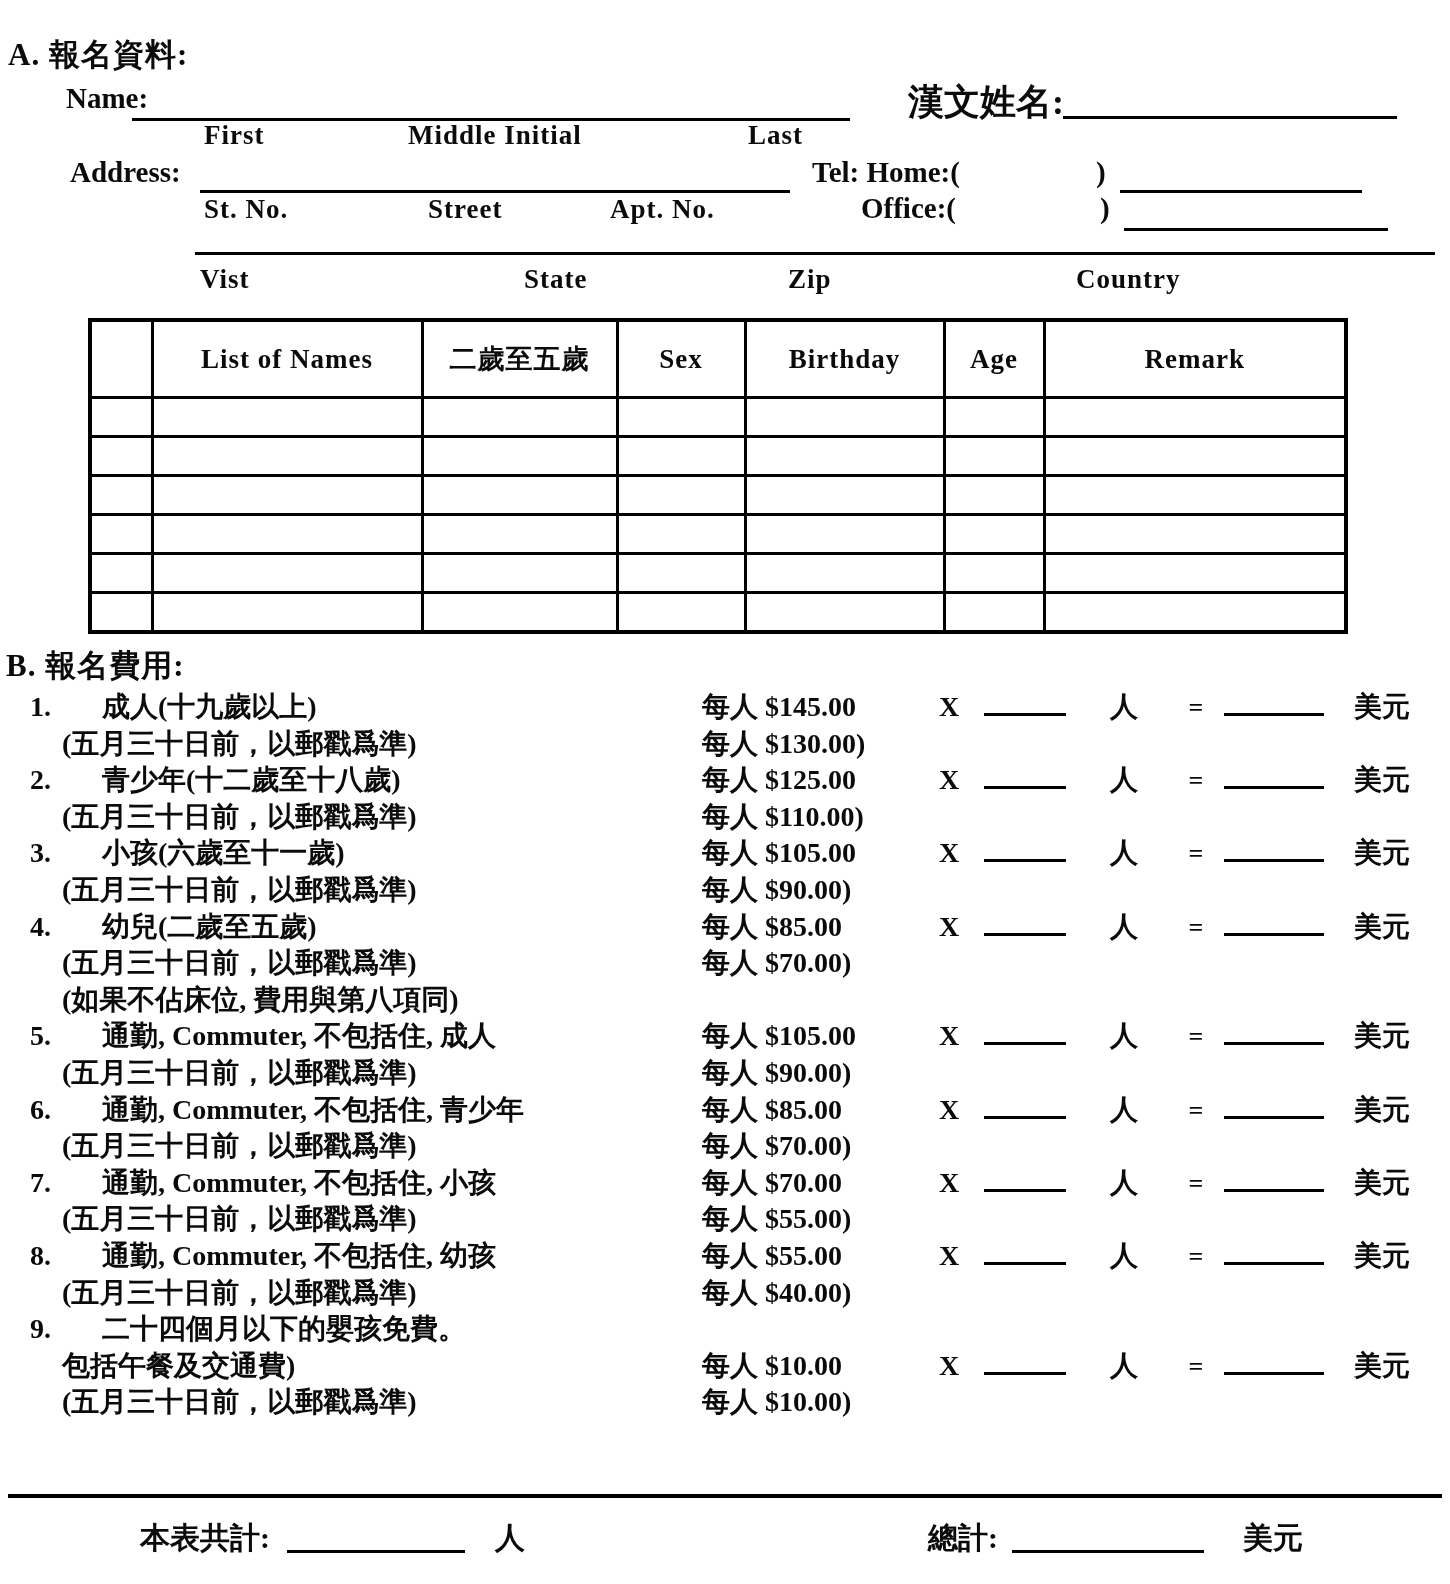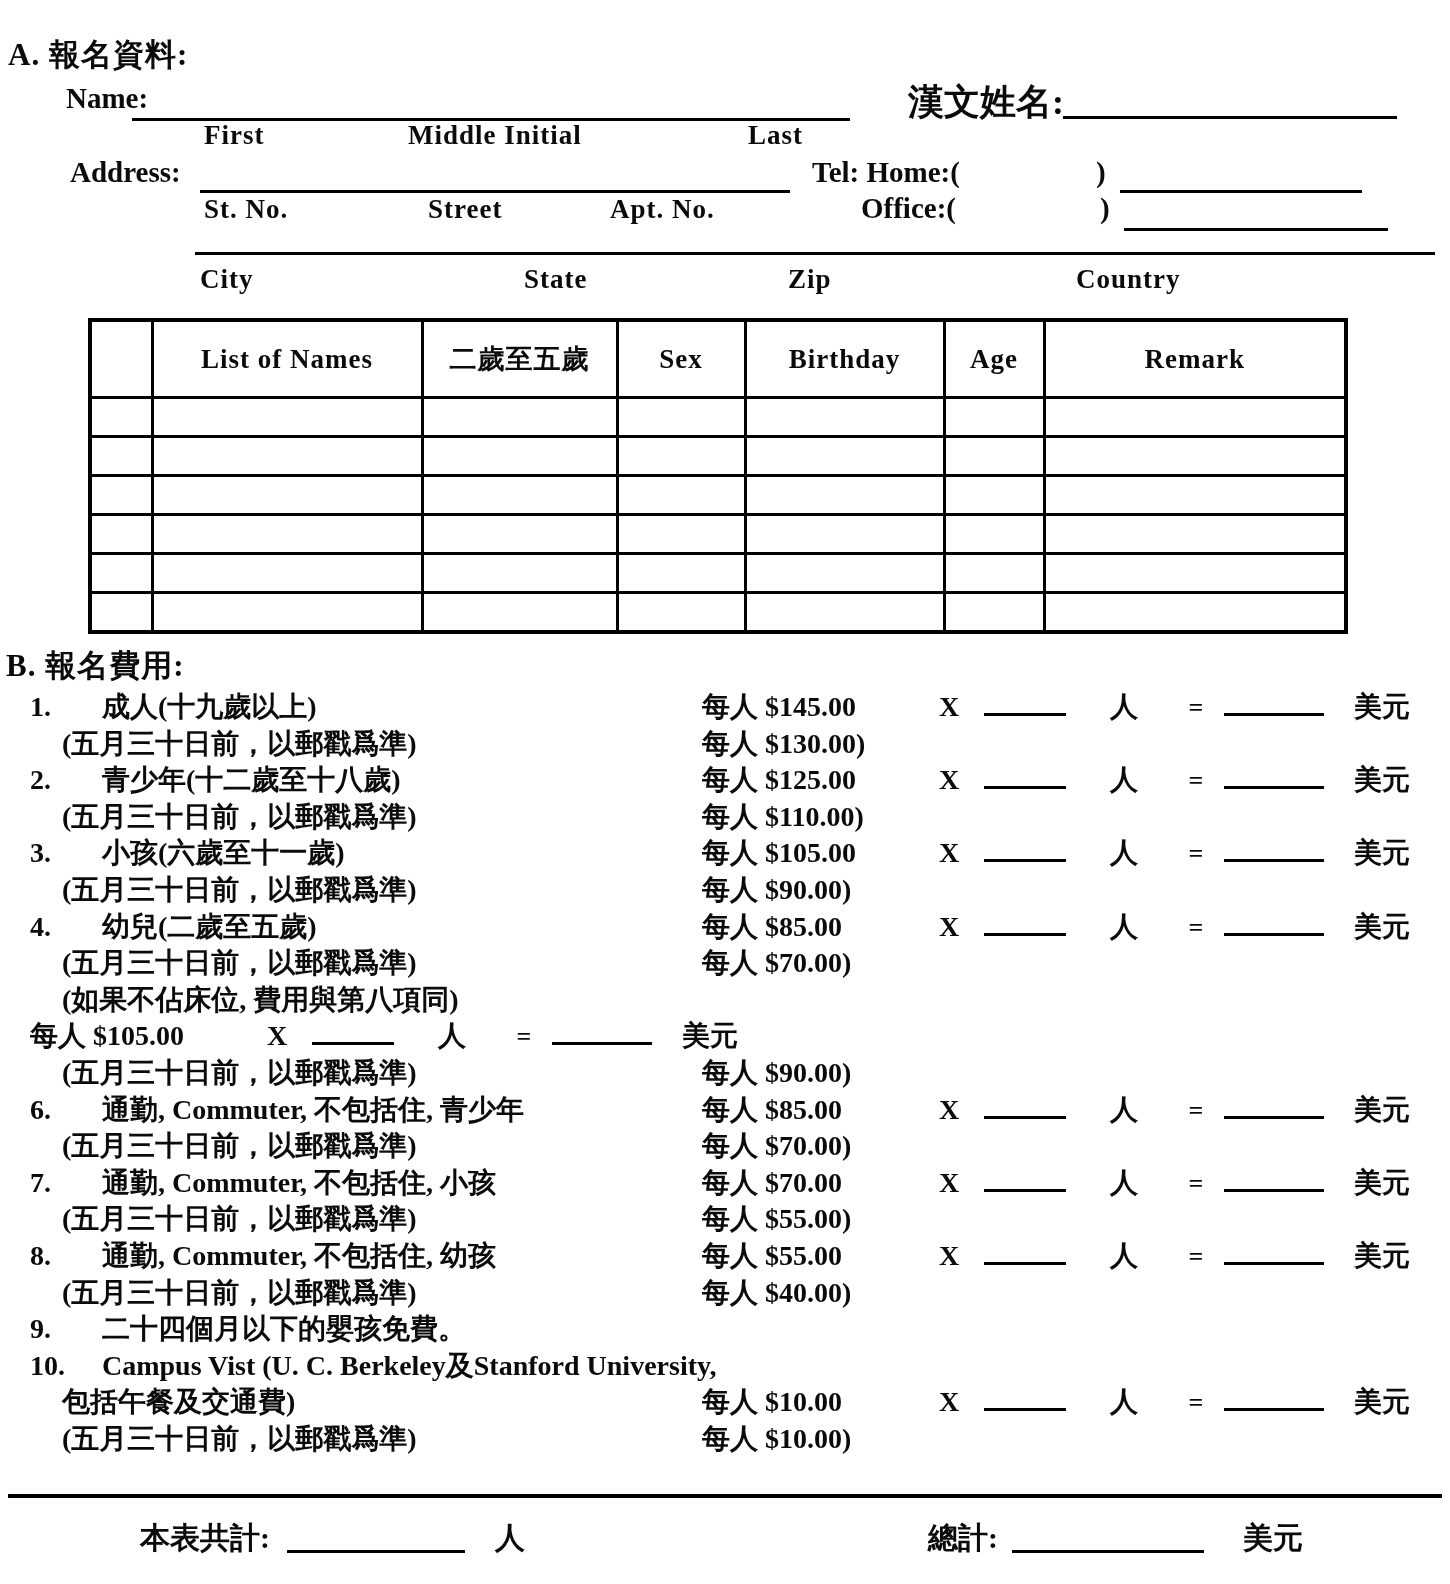--- a/index.html
+++ b/index.html
@@ -63,21 +63,21 @@
 
   <span class="abs sub" style="left:204px;top:194px;">St. No.</span>
   <span class="abs sub" style="left:428px;top:194px;">Street</span>
   <span class="abs sub" style="left:610px;top:194px;">Apt. No.</span>
   <span class="abs lbl" style="left:861px;top:192px;">Office:(</span>
   <span class="abs" style="left:990px;top:192px;width:110px;height:34px;"></span>
   <span class="abs lbl" style="left:1100px;top:192px;">)</span>
   <span class="blank" style="left:1124px;top:198px;width:264px;"></span>
 
   <span class="blank" style="left:195px;top:222px;width:1240px;"></span>
-  <span class="abs sub" style="left:200px;top:264px;">City</span>
+  <span class="abs sub" style="left:200px;top:264px;">Vist</span>
   <span class="abs sub" style="left:524px;top:264px;">State</span>
   <span class="abs sub" style="left:788px;top:264px;">Zip</span>
   <span class="abs sub" style="left:1076px;top:264px;">Country</span>
 
   <div class="abs" style="left:88px;top:318px;">
     <table class="names">
       <colgroup>
           <col style="width: 62px;">
           <col style="width: 270px;">
           <col style="width: 195px;">
@@ -226,20 +226,21 @@
         <div class="fee-left"><span class="fee-no small"></span><span>(五月三十日前，以郵戳爲準)</span></div>
         <div class="fee-right">
           <span class="fee-price">每人 $70.00)</span>
         </div>
       </div>
       <div class="fee-line">
         <div class="fee-left"><span class="fee-no small"></span><span>(如果不佔床位, 費用與第八項同)</span></div>
         <div class="fee-right"></div>
       </div>
       <div class="fee-line">
+        <div class="fee-left"><span class="fee-no">5.</span><span>通勤, Commuter, 不包括住, 成人</span></div>
         <div class="fee-right">
           <span class="fee-price">每人 $105.00</span>
           <span class="fee-x">X</span>
           <span class="iblank b1"></span>
           <span class="fee-ren">人</span>
           <span class="fee-eq">=</span>
           <span class="iblank b2"></span>
           <span class="fee-usd">美元</span>
         </div>
       </div>
@@ -298,24 +299,20 @@
         </div>
       </div>
       <div class="fee-line">
         <div class="fee-left"><span class="fee-no small"></span><span>(五月三十日前，以郵戳爲準)</span></div>
         <div class="fee-right">
           <span class="fee-price">每人 $40.00)</span>
         </div>
       </div>
       <div class="fee-line">
         <div class="fee-left"><span class="fee-no">9.</span><span>二十四個月以下的嬰孩免費。</span></div>
-        <div class="fee-right"></div>
-      </div>
-      <div class="fee-line">
-        <div class="fee-left"><span class="fee-no">10.</span><span>Campus Vist (U. C. Berkeley及Stanford University,</span></div>
         <div class="fee-right"></div>
       </div>
       <div class="fee-line">
         <div class="fee-left"><span class="fee-no small"></span><span>包括午餐及交通費)</span></div>
         <div class="fee-right">
           <span class="fee-price">每人 $10.00</span>
           <span class="fee-x">X</span>
           <span class="iblank b1"></span>
           <span class="fee-ren">人</span>
           <span class="fee-eq">=</span>

